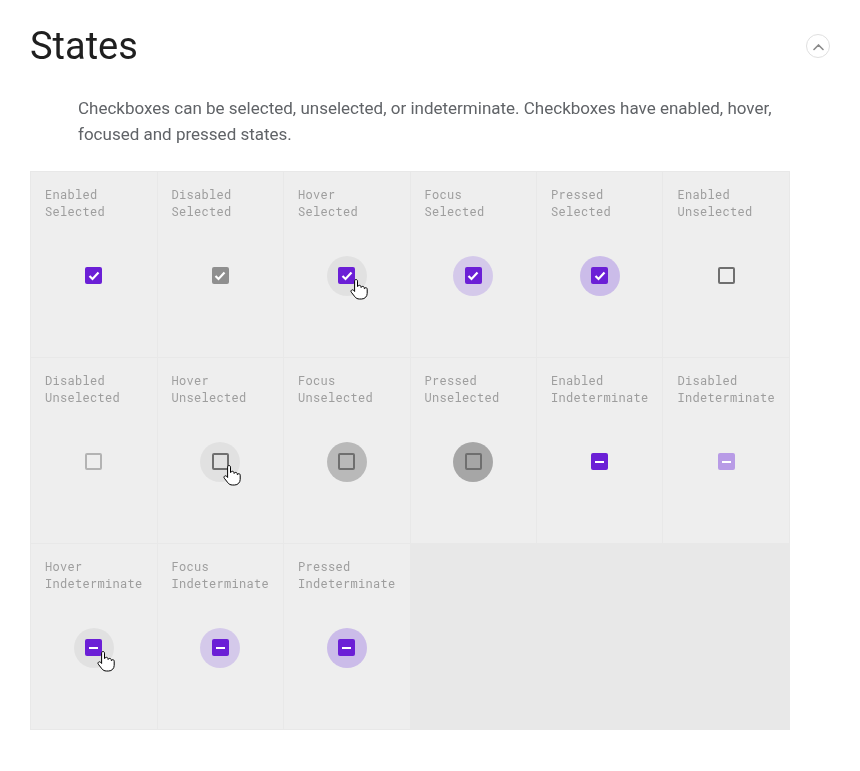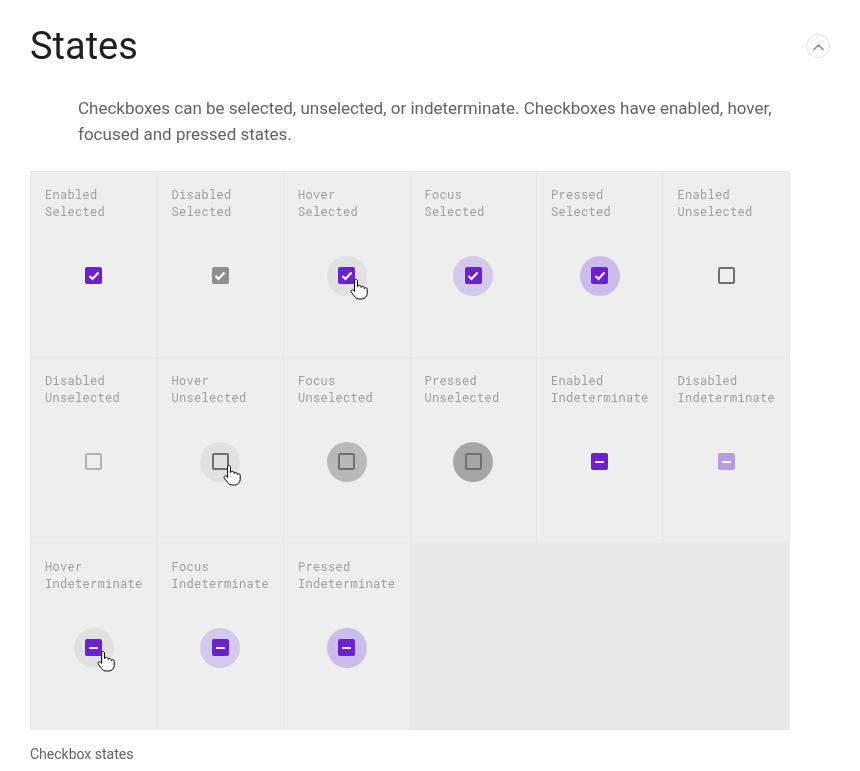--- a/index.html
+++ b/index.html
@@ -290,15 +290,14 @@
 Indeterminate</div>
       <div class="checkbox-wrap ripple-pressed">
         <div class="box box-filled">
             <div class="dash"></div>
           </div>
       </div>
     </div>
 
   </div>
 
-  <p class="caption">Checkbox states</p>
 
 </div>
 
 </body></html>

